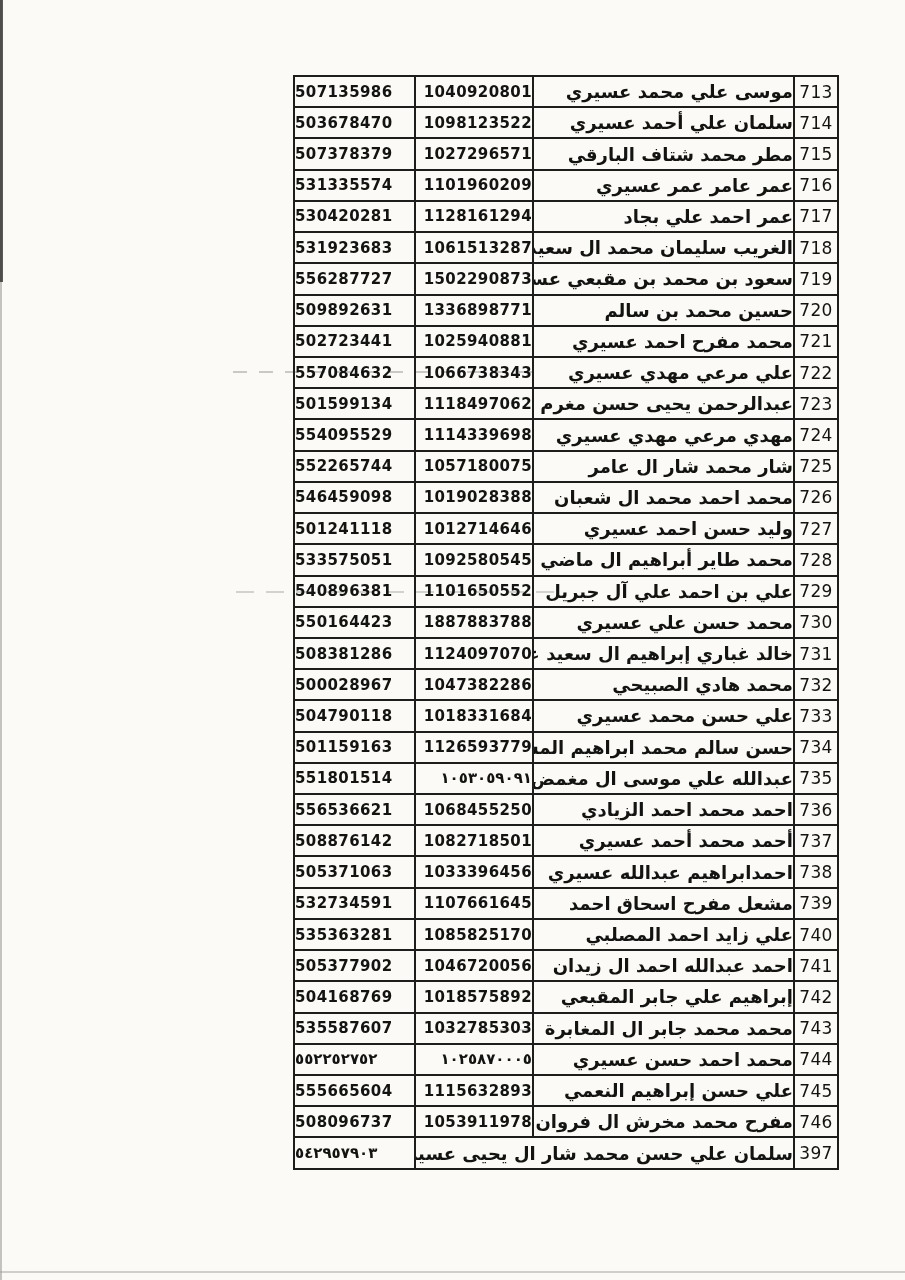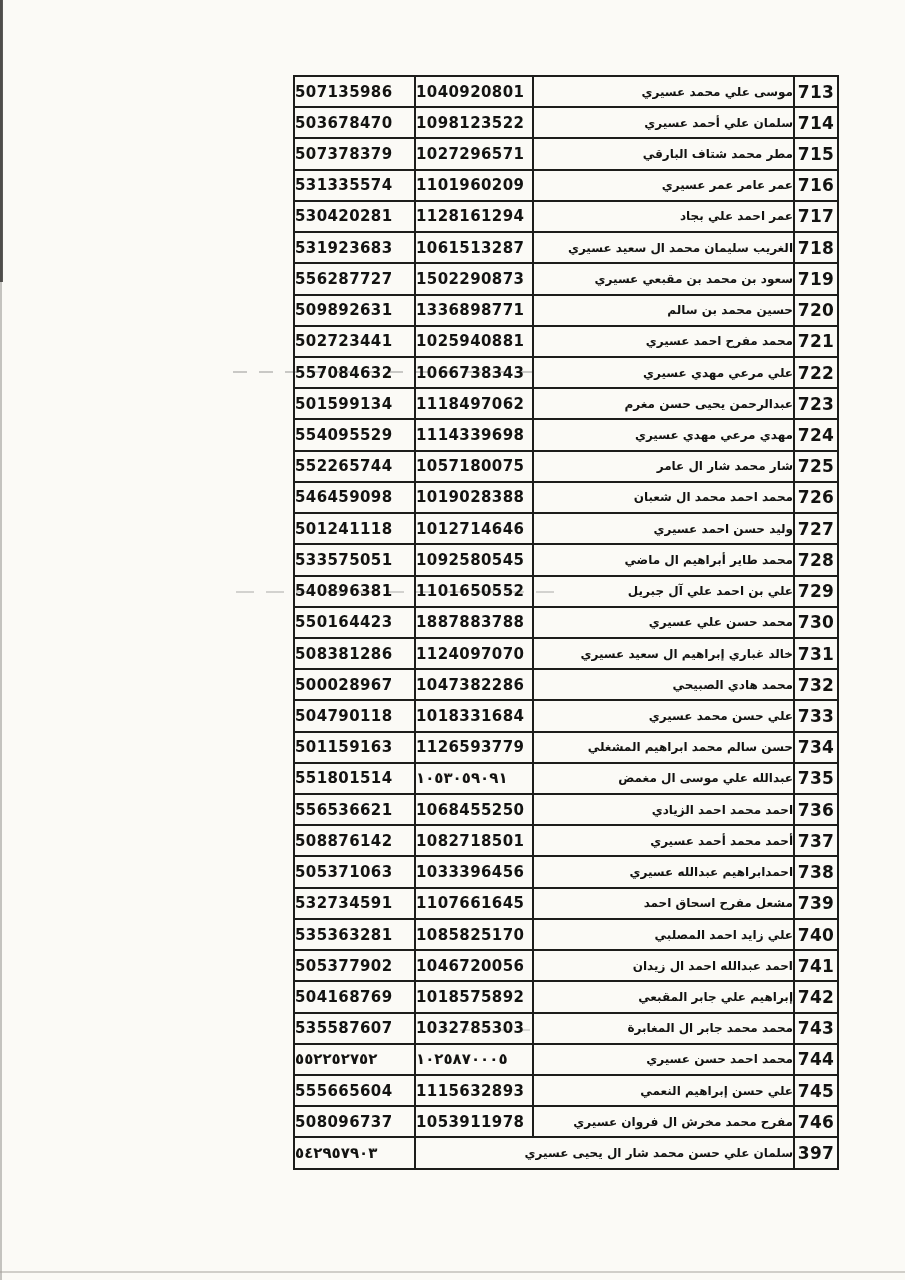--- a/index.html
+++ b/index.html
@@ -30,24 +30,24 @@
     border-collapse:collapse;table-layout:fixed;
     direction:rtl;
   }
   table.roster td{
     border:2px solid #1d1d1b;
     padding:0;box-sizing:border-box;
     color:#131311;
     white-space:nowrap;overflow:hidden;
     vertical-align:middle;
   }
-  td.cell-no{text-align:center;font-weight:bold;font-size:17px;letter-spacing:.3px}
-  td.cell-name{text-align:right;font-weight:bold;font-size:12px;padding:0 3px 0 2px}
+  td.cell-no{text-align:center;font-weight:normal;font-size:17px;letter-spacing:.3px}
+  td.cell-name{text-align:right;font-weight:bold;font-size:18px;padding:0 3px 0 2px}
   td.cell-id,td.cell-phone{direction:ltr;font-weight:bold;font-size:15px;letter-spacing:.4px}
-  td.cell-id{text-align:left;padding-left:7px}
+  td.cell-id{text-align:right;padding-left:7px}
   td.cell-phone{text-align:left}
   .arabic-digits{font-weight:400;letter-spacing:3px;font-size:14.5px}
 </style>
 </head>
 <body>
 
 <div class="page">
   <div class="artifact left-edge-line"></div>
   <div class="artifact left-edge-dark"></div>
   <div class="artifact bottom-edge-line"></div>

